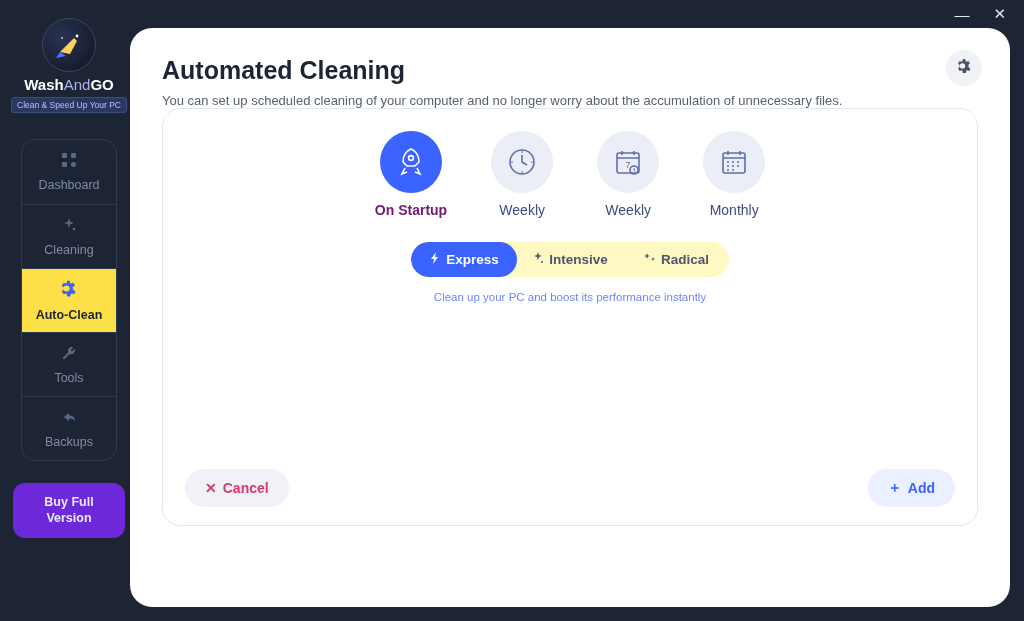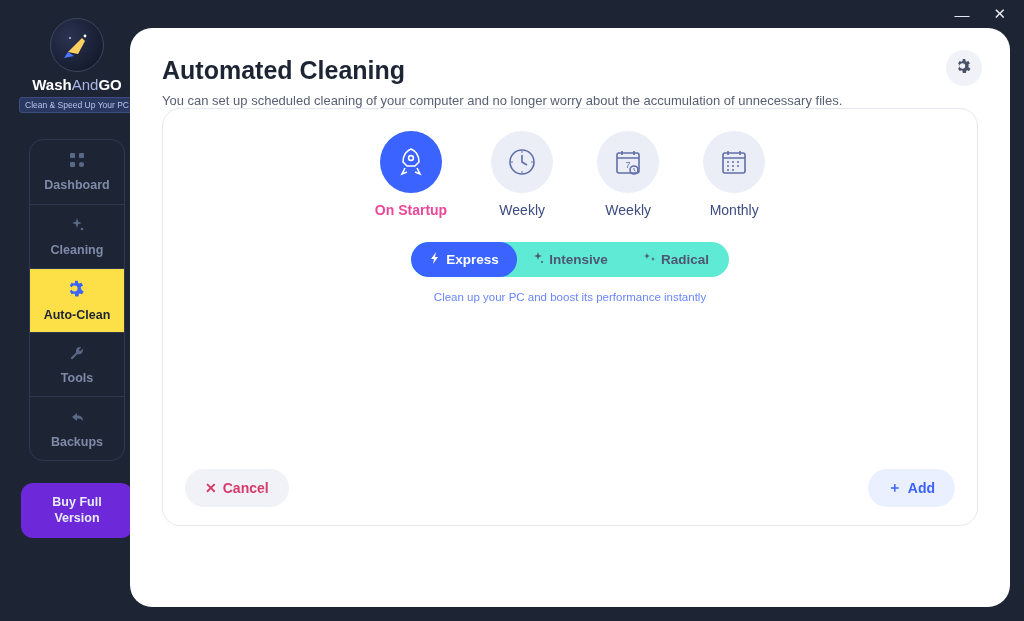--- a/index.html
+++ b/index.html
@@ -1,53 +1,53 @@
 <!DOCTYPE html>
 <html><head>
 <meta charset="utf-8">
 <style>
 * { margin: 0; padding: 0; box-sizing: border-box; font-family: 'Segoe UI', Arial, sans-serif; }
 body { width: 1024px; height: 621px; background: #1d2534; overflow: hidden; position: relative; }
 
 .titlebar { position: absolute; top: 0; right: 0; height: 28px; display: flex; gap: 24px; padding-right: 18px; align-items: center; }
 .titlebar span { color: #e5e7ef; font-size: 15px; cursor: pointer; }
 
-.sidebar { position: absolute; left: 12px; top: 0; width: 130px; height: 100%; display: flex; flex-direction: column; align-items: center; padding-top: 18px; }
+.sidebar { position: absolute; left: 4px; top: 0; width: 130px; height: 100%; display: flex; flex-direction: column; align-items: center; padding-top: 18px; }
 .logo-wrap { text-align: center; margin-bottom: 26px; }
 .logo-circle { width: 54px; height: 54px; margin: 0 auto 4px; border: 1px solid #3b4660; border-radius: 50%; display: flex; align-items: center; justify-content: center; background: radial-gradient(circle at 35% 35%, #2a3250, #0e1524); }
 .logo-name { font-size: 15px; font-weight: 600; color: #fff; }
 .logo-name .and { color: #a8b4e8; font-weight: 400; }
 .logo-name .go { color: #fff; font-weight: 700; }
 .logo-tag { display: inline-block; margin-top: 4px; font-size: 8.5px; color: #b8c4f0; background: #2a3760; border: 1px solid #3e4d80; border-radius: 3px; padding: 2px 5px; }
 
 .nav { width: 96px; border: 1px solid #2e3850; border-radius: 14px; overflow: hidden; display: flex; flex-direction: column; }
-.nav-item { height: 64px; display: flex; flex-direction: column; align-items: center; justify-content: center; gap: 5px; color: #7f8aa8; font-size: 12.5px; cursor: pointer; border-top: 1px solid #2e3850; font-weight: bold; }
+.nav-item { height: 64px; display: flex; flex-direction: column; align-items: center; justify-content: center; gap: 5px; color: #7f8aa8; font-size: 12.5px; cursor: pointer; border-top: 1px solid #2e3850; }
 .nav-item:first-child { border-top: none; }
 .nav-item.active { background: #fde047; color: #1d2534; font-weight: 600; }
 .nav-item.active .icon { color: #3a63ff; }
 .nav-item .icon { color: #5a6888; font-size: 17px; }
 
 .buy-btn { margin-top: 22px; width: 112px; padding: 12px 8px; background: #6d28d9; border: none; border-radius: 12px; color: #e8ecf8; font-size: 12.5px; font-weight: 600; line-height: 1.25; cursor: pointer; }
 
 .main { position: absolute; left: 130px; top: 28px; right: 14px; bottom: 14px; background: #fff; border-radius: 22px; padding: 28px 32px 22px; }
 .page-title { font-size: 25px; font-weight: 700; color: #1d2534; }
 .page-sub { font-size: 13px; color: #575f72; margin-top: 8px; }
 .settings-btn { position: absolute; top: 22px; right: 28px; width: 36px; height: 36px; border-radius: 50%; background: #f0f2f8; border: none; display: flex; align-items: center; justify-content: center; cursor: pointer; color: #4a5268; font-size: 16px; }
 
 .section-title { color: #6a86ff; font-size: 15px; margin-top: 26px; margin-bottom: 12px; }
 .panel { border: 1px solid #e5e8f0; border-radius: 18px; padding: 22px 22px 20px; height: 418px; position: relative; }
 
 .freq-row { display: flex; justify-content: center; gap: 44px; }
 .freq { display: flex; flex-direction: column; align-items: center; gap: 9px; cursor: pointer; }
 .freq-icon { width: 62px; height: 62px; border-radius: 50%; background: #ebeef6; display: flex; align-items: center; justify-content: center; color: #616fa8; }
 .freq.active .freq-icon { background: #3a63ff; color: #fff; }
 .freq-label { font-size: 14px; color: #3c4b80; }
-.freq.active .freq-label { color: #ec4899; font-weight: 700; }
-
-.mode-pill { margin: 24px auto 0; width: 318px; background: #5eead4; border-radius: 22px; display: flex; overflow: hidden; }
+.freq.active .freq-label { color: #701a75; font-weight: 700; }
+
+.mode-pill { margin: 24px auto 0; width: 318px; background: #fef9c3; border-radius: 22px; display: flex; overflow: hidden; }
 .mode { flex: 1; padding: 10px 0; text-align: center; font-size: 13.5px; font-weight: 600; color: #4f5670; cursor: pointer; display: flex; align-items: center; justify-content: center; gap: 5px; }
 .mode.active { background: #3a63ff; color: #fff; border-radius: 22px; }
 
 .hint { text-align: center; font-size: 11.5px; color: #6a86ff; margin-top: 14px; }
 .notif { display: flex; align-items: center; justify-content: center; gap: 8px; margin-top: 14px; font-size: 12px; color: #3a4050; }
 .notif .cb { width: 14px; height: 14px; border-radius: 3px; background: #eef0f6; border: 1px solid #e0e3ee; }
 
 .panel-footer { position: absolute; left: 22px; right: 22px; bottom: 18px; display: flex; justify-content: space-between; }
 .cancel-btn, .add-btn { border: none; border-radius: 20px; padding: 10px 20px; font-size: 14px; font-weight: 600; cursor: pointer; display: flex; align-items: center; gap: 6px; }
 .cancel-btn { background: #f1f2f7; color: #d63a6b; }

